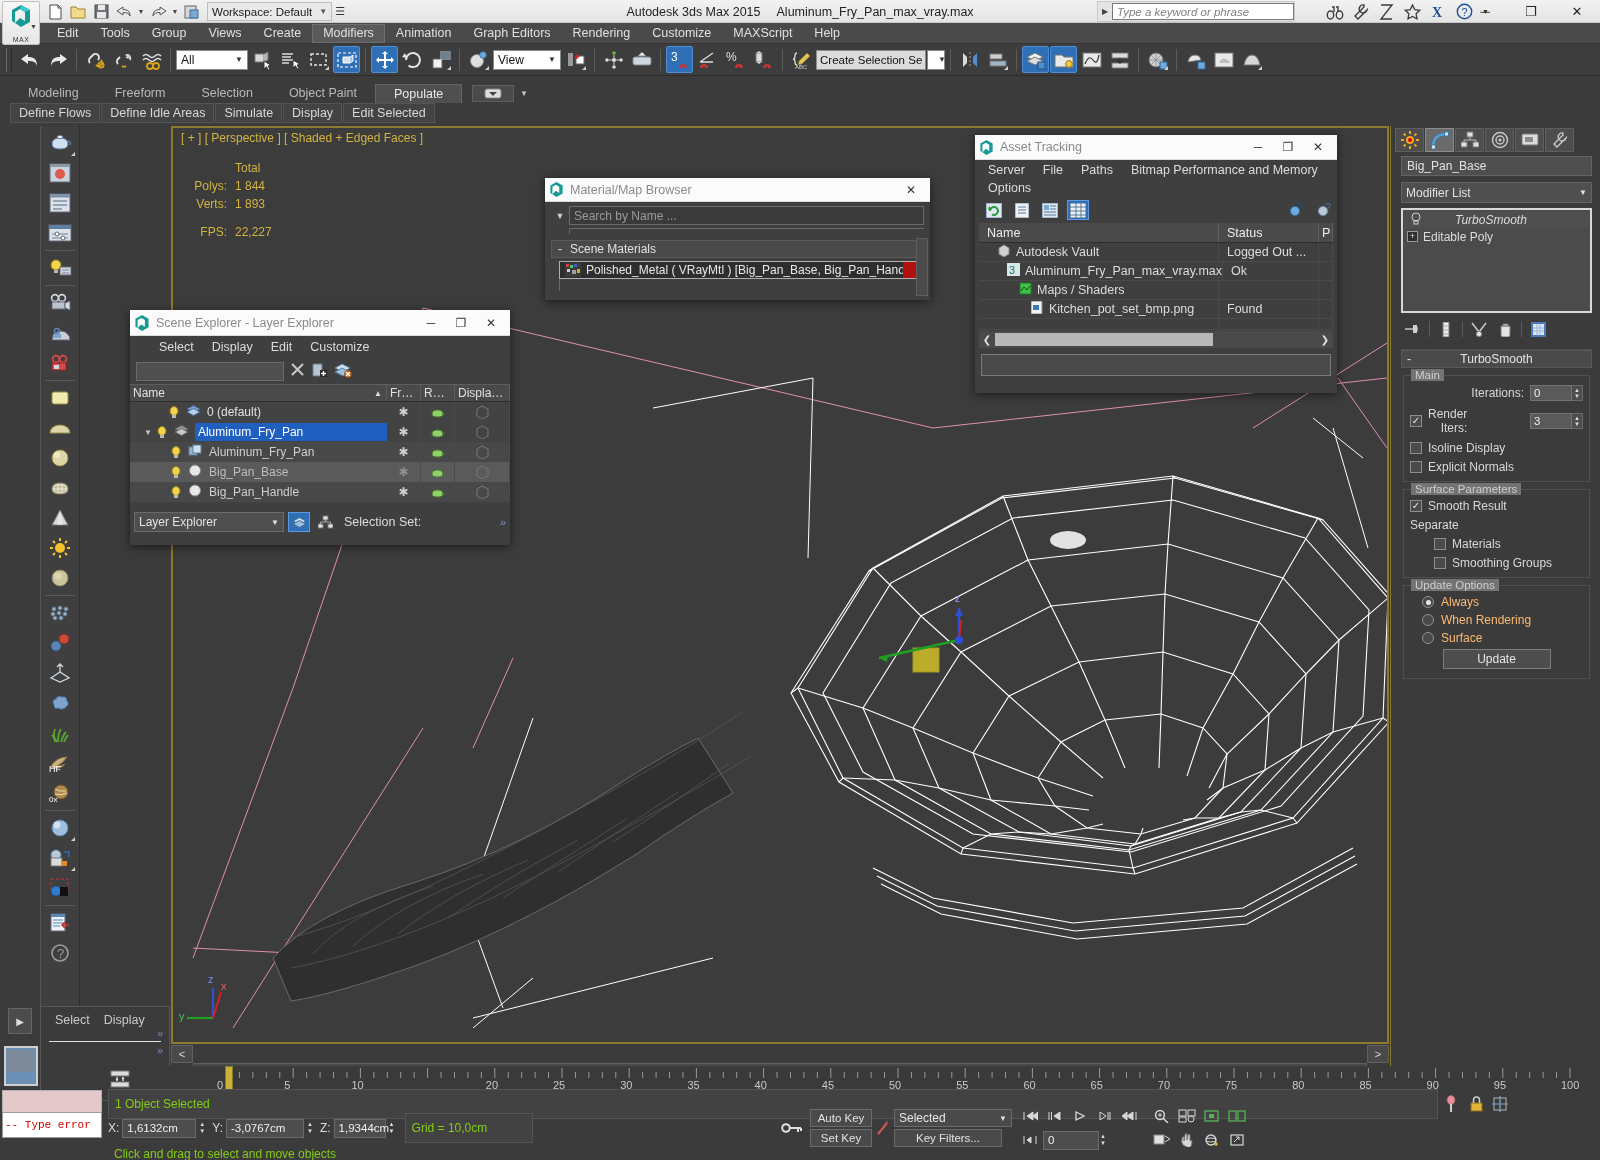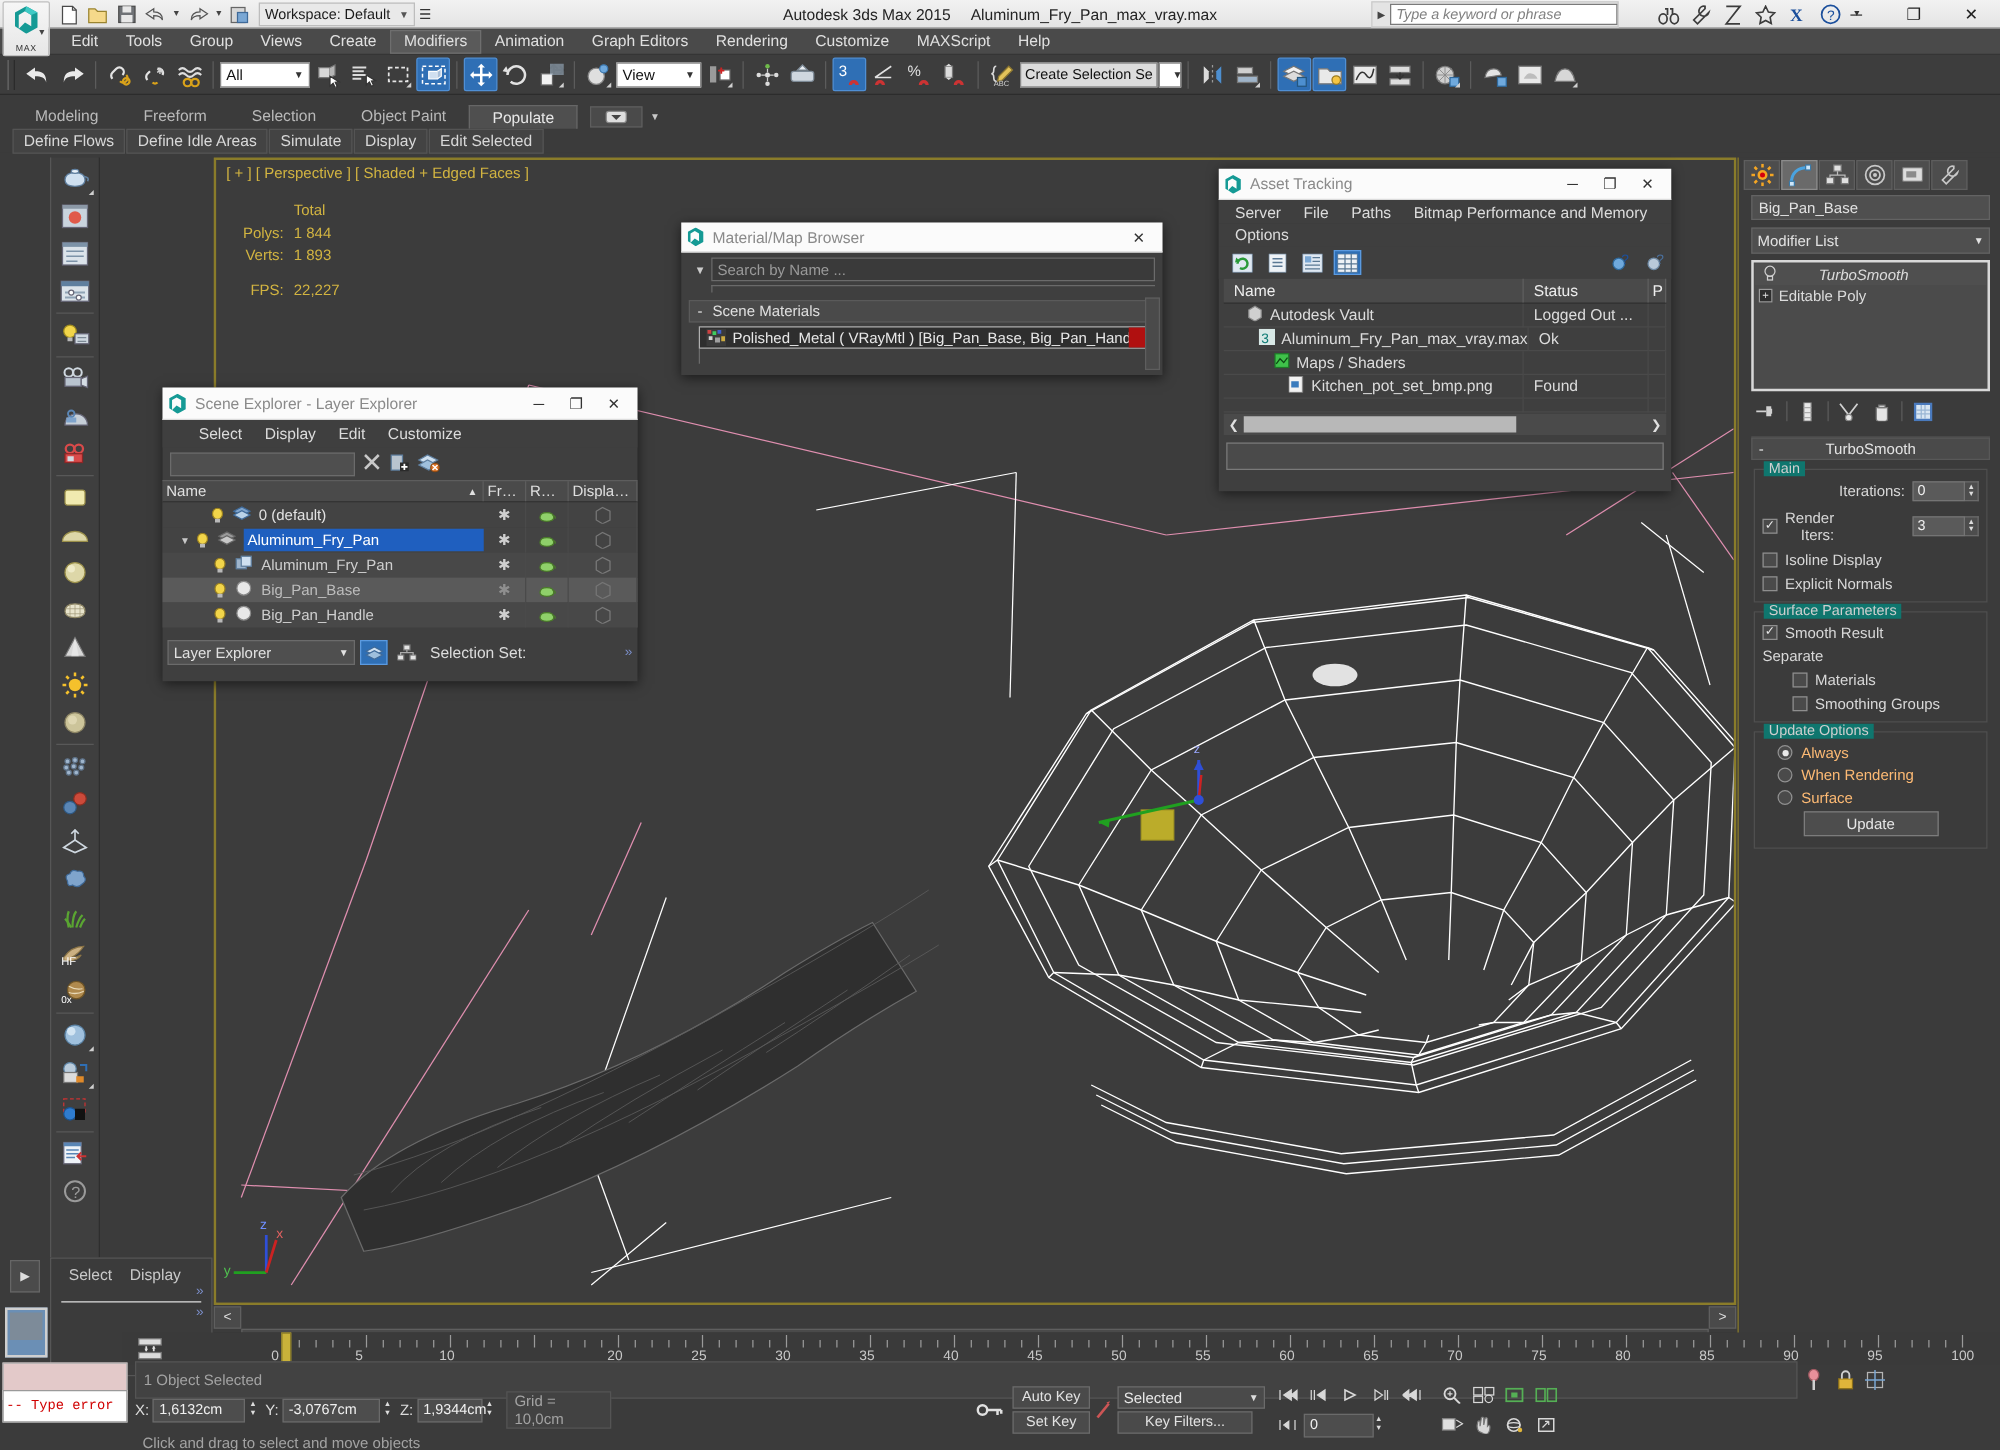--- a/index.html
+++ b/index.html
@@ -172,21 +172,21 @@
   .sbtn { width:24px;height:22px;display:flex;align-items:center;justify-content:center;cursor:pointer;}
   .vsep { width:1px;height:16px;background:#5c5c5c;margin:0 2px;}
   .rollout { margin:8px 8px 0 10px; border-top:1px solid #4f4f4f; }
   .rollhdr {
     height:18px; background:#4a4a4a; border:1px solid #585858;
     display:flex; align-items:center; justify-content:center; position:relative;
     font-size:12px; color:#e4e4e4; cursor:pointer;
   }
   .rollhdr .mn { position:absolute; left:5px; font-size:12px;}
   .grp { margin:7px 2px 0 2px; border:1px solid #4f4f4f; padding:9px 6px 7px 6px; position:relative; }
-  .grp .gt { position:absolute; left:7px; top:-7px; background:#0f766e; padding:0 4px; font-size:11.5px; color:#cfcfcf; }
+  .grp .gt { position:absolute; left:7px; top:-7px; background:#737373; padding:0 4px; font-size:11.5px; color:#cfcfcf; }
   .frm { display:flex; align-items:center; margin-bottom:6px; font-size:12px; color:#d8d8d8; }
   .frm .lab { flex:1; text-align:right; padding-right:6px;}
   .spin { display:flex; align-items:center; }
   .spin .fv { width:42px;height:16px;background:#5a5a5a;border:1px solid #747474;color:#efefef;font-size:11.5px;padding:0 3px;display:flex;align-items:center;}
   .spin .ar { width:11px;height:16px;background:#4d4d4d;border:1px solid #6a6a6a;border-left:none;display:flex;flex-direction:column;align-items:center;justify-content:center;line-height:6px;font-size:6px;color:#ddd;}
   .ck { display:flex; align-items:center; margin-bottom:5px; font-size:12px; color:#d8d8d8; }
   .ckbox { width:12px;height:12px;background:#4a4a4a;border:1px solid #8e8e8e;margin-right:6px;display:flex;align-items:center;justify-content:center;font-size:10px;color:#e8e8e8;line-height:10px;}
   .rd { display:flex; align-items:center; margin-bottom:4px; font-size:12px; color:#fdba74; padding-left:12px;}
   .rdo { width:12px;height:12px;border-radius:50%;background:#4a4a4a;border:1px solid #909090;margin-right:7px;display:flex;align-items:center;justify-content:center;}
   .rdo i { width:5px;height:5px;border-radius:50%;background:#e8e8e8;display:block;}
@@ -210,21 +210,21 @@
     position:absolute; left:2px; top:1112px; width:100px; height:26px;
     background:#ffffff; border:1px solid #9a9a9a;
     font-family:"Liberation Mono", monospace; font-size:11px; color:#d00000;
     display:flex; align-items:center; padding-left:2px; overflow:hidden;
   }
   .statusrow1 {
     position:absolute; left:108px; top:1092px; width:1492px; height:23px;
     display:flex; align-items:center;
   }
   .statusbox {
-    height:21px; background:#424242; border:1px solid #545454; color:#a3a3a3;
+    height:21px; background:#424242; border:1px solid #545454; color:#84cc16;
     font-size:12px; display:flex; align-items:center; padding:14px 6px;
   }
   .statusrow2 { position:absolute; left:108px; top:1116px; width:1492px; height:24px; display:flex; align-items:center; }
   .coordbox { height:19px; background:#4d4d4d;border:1px solid #6a6a6a;color:#f0f0f0;font-size:11.5px;display:flex;align-items:center;padding:0 4px;}
   .xyzwrap { display:flex;align-items:center;gap:3px; font-size:12px; color:#dcdcdc;}
   .animbtn { background:#4a4a4a;border:1px solid #6b6b6b;color:#e2e2e2;font-size:11.5px;display:flex;align-items:center;justify-content:center;cursor:pointer;}
   .navbtn { width:24px;height:22px;display:flex;align-items:center;justify-content:center;cursor:pointer;color:#d8d8d8;font-size:11px;}
   .tlabel { position:absolute; font-size:11px; color:#c9c9c9; }
 
   
@@ -1763,21 +1763,21 @@
             <span>▲</span>
             <span>▼</span>
           </span>
         <span style="margin-left:4px">Z:</span>
         <span class="coordbox" style="width:52px">1,9344cm</span>
         <span class="ar" style="display:flex;flex-direction:column;font-size:6px;line-height:7px;color:#ddd">
             <span>▲</span>
             <span>▼</span>
           </span>
       </div>
-      <div class="statusbox" style="width:84px;margin-left:6px">Grid = 10,0cm</div>
+      <div class="statusbox" style="width:128px;margin-left:6px">Grid = 10,0cm</div>
     </div>
 
     <div style="width:28px;display:flex;align-items:center;justify-content:center">
       <svg width="22" height="16">
           <circle cx="5" cy="8" r="3.8" fill="none" stroke="#e0e0e0" stroke-width="2"></circle>
           <path d="M9 8 h11 M17 8 v4 M20 8 v3" stroke="#e0e0e0" stroke-width="2"></path>
         </svg>
     </div>
 
     <div style="display:flex;flex-direction:column;gap:2px;margin-left:4px">

